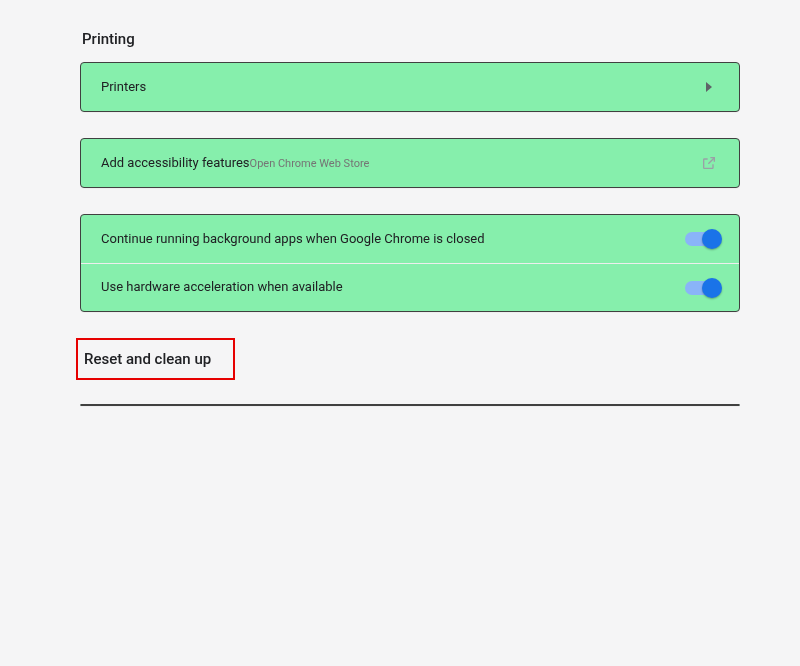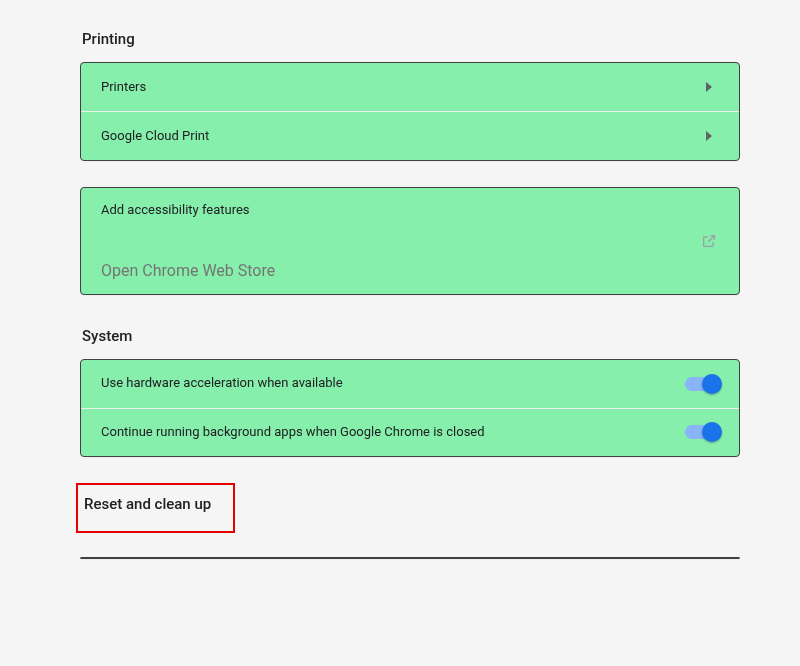--- a/index.html
+++ b/index.html
@@ -39,21 +39,21 @@
     .row + .row {
       border-top: 1px solid #eeeeee;
     }
     .row-text {
       color: #202124;
       font-size: 13px;
       line-height: 1.3;
     }
     .row-subtext {
       color: #757575;
-      font-size: 16px;
+      font-size: 11px;
       margin-top: 2px;
     }
     .row-icon {
       flex-shrink: 0;
       width: 20px;
       height: 20px;
       display: flex;
       align-items: center;
       justify-content: center;
       color: #5f6368;
@@ -77,51 +77,42 @@
       top: -3px;
       width: 20px;
       height: 20px;
       background: #1a73e8;
       border-radius: 50%;
       box-shadow: 0 1px 2px rgba(0,0,0,0.3);
     }
     .highlight-box {
       border: 2px solid #e60000;
       display: inline-block;
-      padding: 10px 22px 18px 6px;
+      padding: 10px 22px 10px 6px;
       margin-left: -4px;
       margin-bottom: 24px;
     }
     .highlight-box .section-header {
       padding: 0;
     }
     .two-line {
       display: flex;
-      flex-direction: column;
-      gap: 40px;
+      flex-direction: row;
     }
   </style>
 </head>
 <body>
 
 <div class="container">
 
   <div class="section">
     <div class="section-header">Printing</div>
     <div class="card">
       <div class="row">
         <div class="row-text">Printers</div>
-        <div class="row-icon arrow-right">
-          <svg viewBox="0 0 6 10" fill="#5f6368">
-              <path d="M0 0 L6 5 L0 10 Z"></path>
-            </svg>
-        </div>
-      </div>
-      <div class="row">
-        <div class="row-text">Google Cloud Print</div>
         <div class="row-icon arrow-right">
           <svg viewBox="0 0 6 10" fill="#5f6368">
               <path d="M0 0 L6 5 L0 10 Z"></path>
             </svg>
         </div>
       </div>
     </div>
   </div>
 
   <div class="section">
@@ -136,28 +127,27 @@
             <path d="M14 4 H20 V10"></path>
             <path d="M20 4 L11 13"></path>
             <path d="M18 14 V19 A1 1 0 0 1 17 20 H5 A1 1 0 0 1 4 19 V7 A1 1 0 0 1 5 6 H10"></path>
           </svg>
         </div>
       </div>
     </div>
   </div>
 
   <div class="section">
-    <div class="section-header">System</div>
     <div class="card">
       <div class="row">
-        <div class="row-text">Use hardware acceleration when available</div>
+        <div class="row-text">Continue running background apps when Google Chrome is closed</div>
         <div class="toggle"></div>
       </div>
       <div class="row">
-        <div class="row-text">Continue running background apps when Google Chrome is closed</div>
+        <div class="row-text">Use hardware acceleration when available</div>
         <div class="toggle"></div>
       </div>
     </div>
   </div>
 
   <div class="section">
     <div class="highlight-box">
       <div class="section-header">Reset and clean up</div>
     </div>
     <div class="card">

